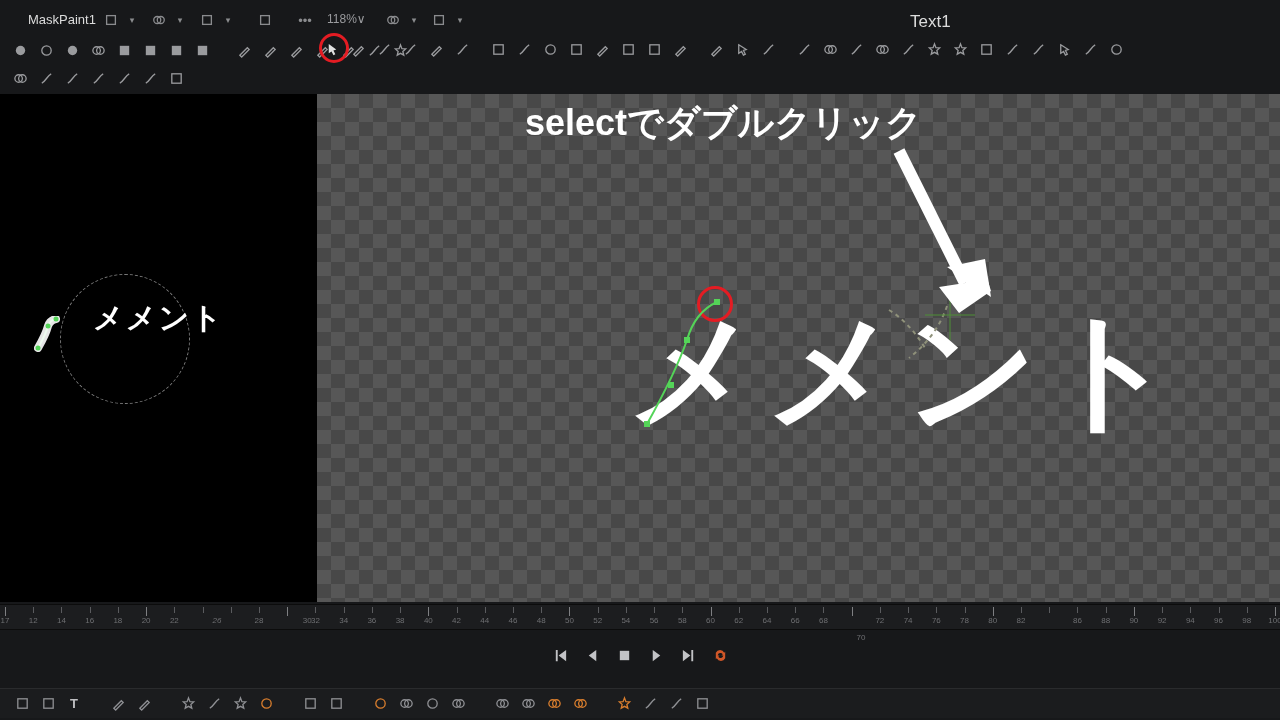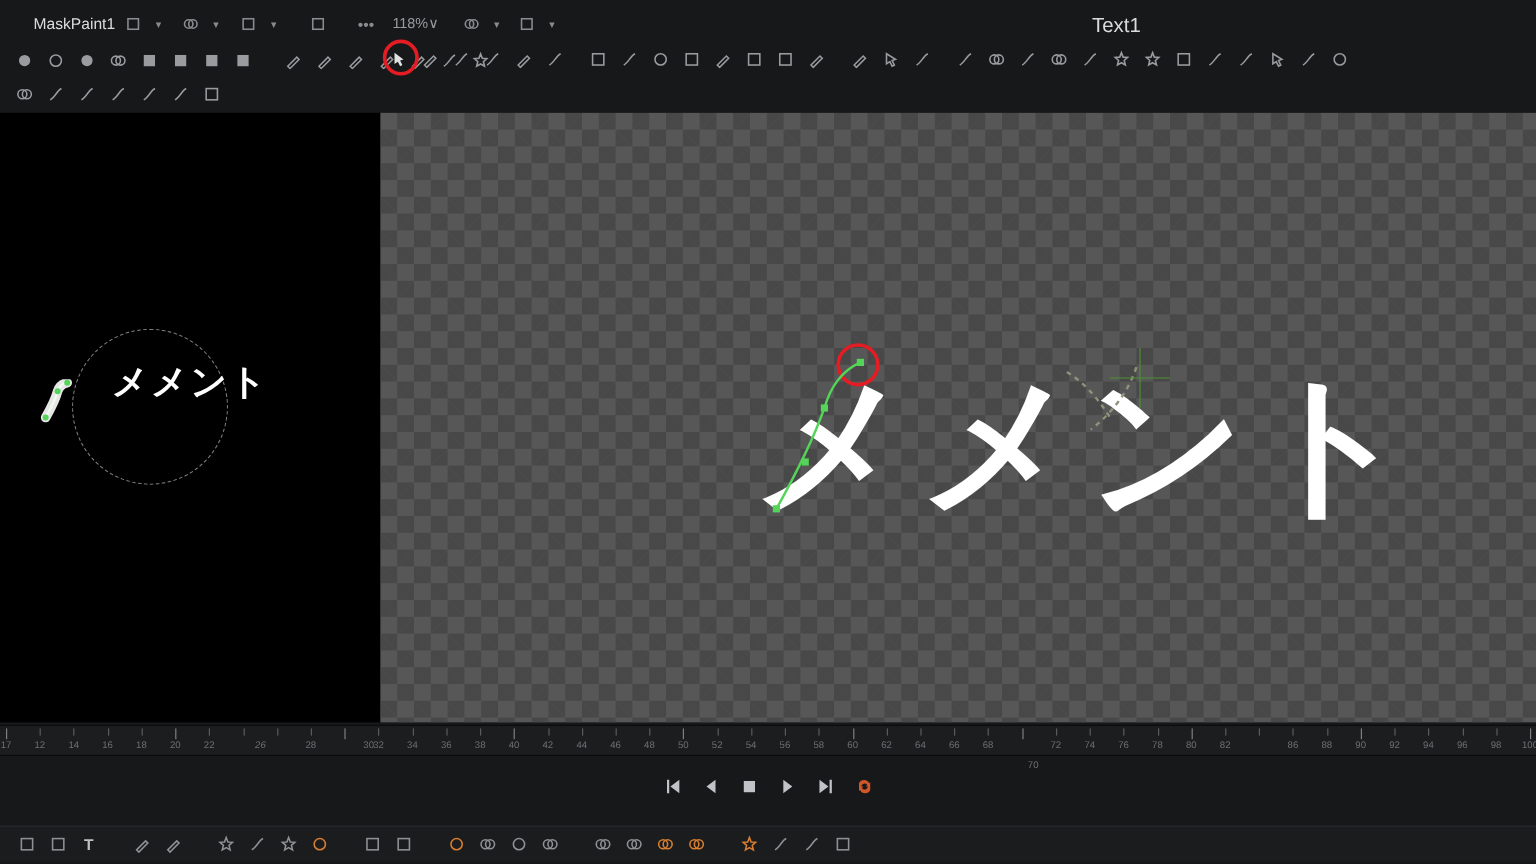--- a/index.html
+++ b/index.html
@@ -447,20 +447,28 @@
       <path d="M4 6 Q24 18 40 44" stroke="#8f917a" stroke-width="2" stroke-dasharray="4 4" fill="none"></path>
       <path d="M62 2 Q52 32 24 54" stroke="#8f917a" stroke-width="2" stroke-dasharray="4 4" fill="none"></path>
     </svg>
     <svg class="right-dashed2" width="50" height="50">
       <line x1="0" y1="25" x2="50" y2="25" stroke="#4e8f36" stroke-width="1"></line>
       <line x1="25" y1="0" x2="25" y2="50" stroke="#4e8f36" stroke-width="1"></line>
     </svg>
 
     <div class="red-circle" style="left:380px;top:192px;width:36px;height:36px"></div>
 
+    <div class="annotation">
+      <div class="annotation-text">selectでダブルクリック</div>
+      <svg class="arrow-svg" width="110" height="170">
+        <line x1="12" y1="6" x2="78" y2="138" stroke="#fff" stroke-width="12"></line>
+        <polygon points="78,138 96,120 104,146 72,168 52,142" fill="#fff"></polygon>
+        <polygon points="60,122 98,114 104,152" fill="#fff"></polygon>
+      </svg>
+    </div>
   </div>
 </div>
 
 <div class="ruler">
   <div class="ruler-inner" id="ruler-inner">
       <div class="tick major" style="left: 5px;"></div>
       <div class="ticklabel" style="left: 5px;">17</div>
       <div class="tick" style="left: 33.2222px;"></div>
       <div class="ticklabel" style="left: 33.2222px;">12</div>
       <div class="tick" style="left: 61.4444px;"></div>

